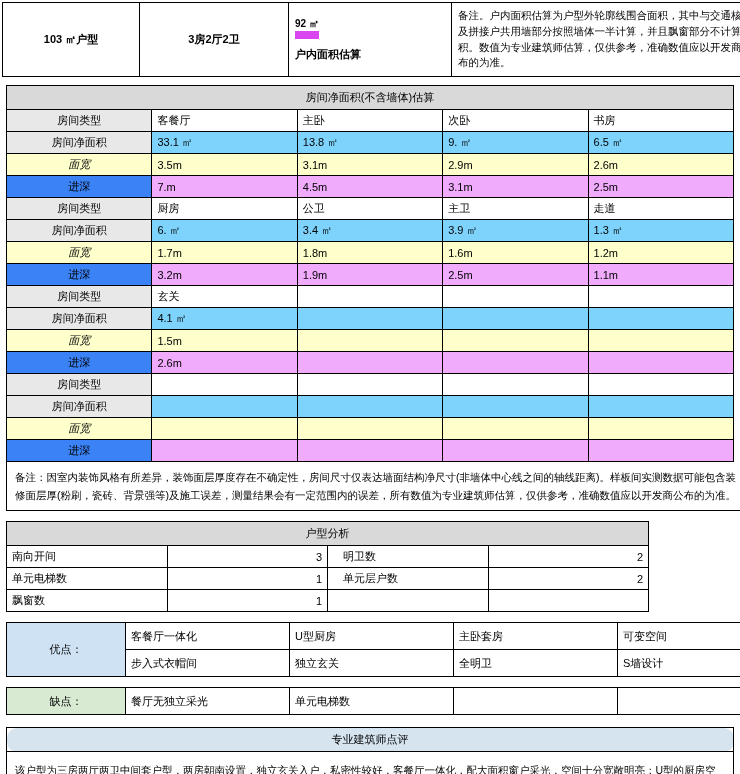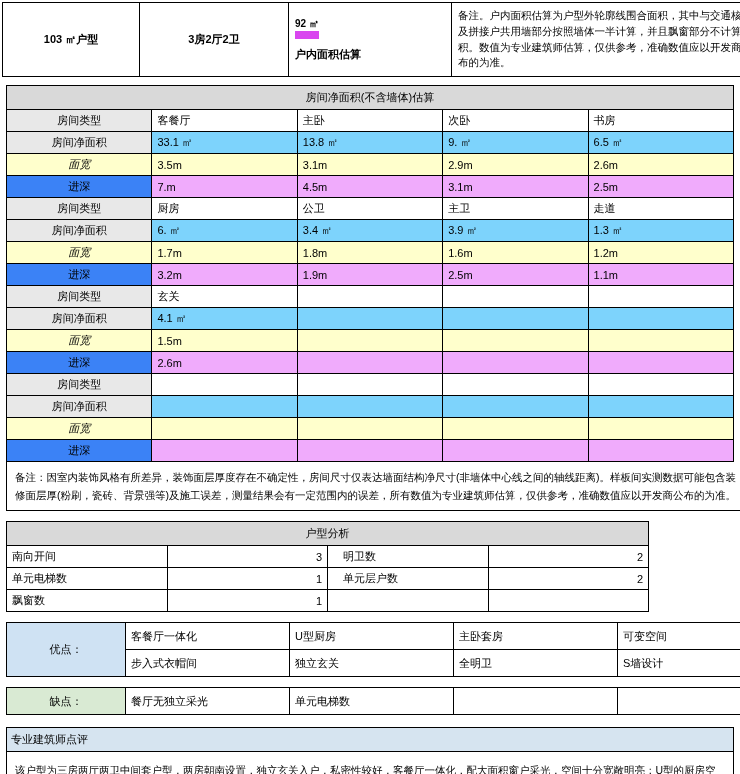--- a/index.html
+++ b/index.html
@@ -54,21 +54,21 @@
   
   .pc{width:728px;margin:10px 0 0 6px;}
   .pc td{height:22px;font-size:11px;}
   .pc .hd{width:110px;background:#cfe2f3;text-align:center;}
   .pc .c{width:154px;padding-left:5px;}
   .pc.cons .hd{background:#d9ead3;}
 
   
   .cmt{width:728px;margin:12px 0 0 6px;}
   .cmt td{font-size:11px;}
-  .cmt .title{background:#d6e4f0;text-align:left;height:19px;}
+  .cmt .title{background:#d6e4f0;text-align:center;height:19px;border-radius:10px;}
   .cmt .body{padding:8px 8px 12px 8px;line-height:1.95;font-size:10.5px;border-top:none;}
 </style>
 </head>
 <body>
 
 <div class="page">
 
   <table class="hdr">
     <tbody>
         <tr>

